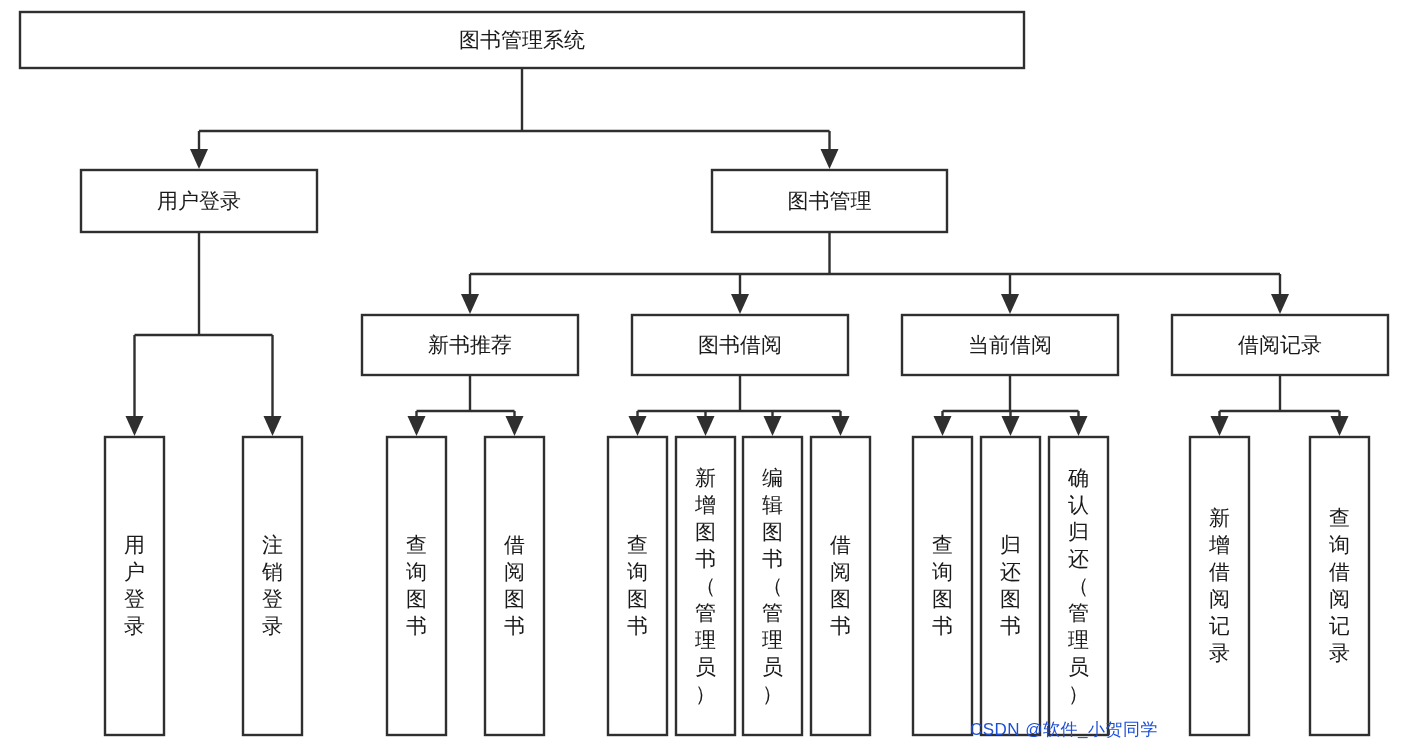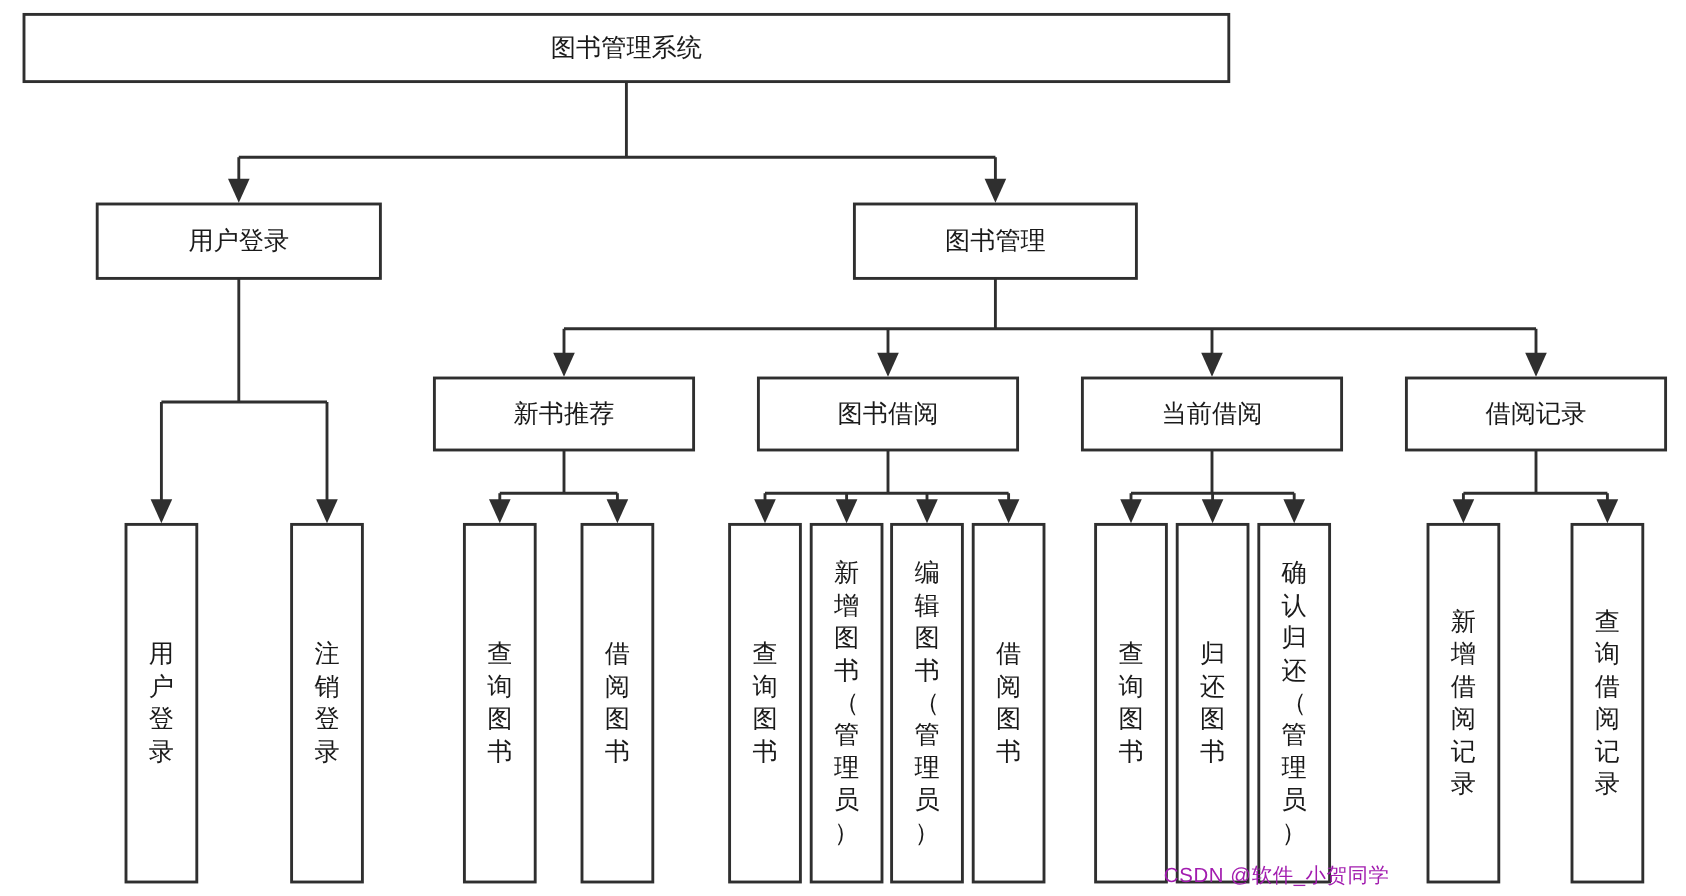--- a/index.html
+++ b/index.html
@@ -53,21 +53,21 @@
     font-size: 21px;
     fill: #1a1a1a;
     text-anchor: middle;
   }
   .watermark {
     position: absolute;
     right: 12px;
     bottom: 6px;
     font-family: "Liberation Sans", "DejaVu Sans", sans-serif;
     font-size: 17px;
-    color: #a21caf;
+    color: #1d4ed8;
     letter-spacing: 0.5px;
     white-space: nowrap;
     user-select: none;
   }
 </style>
 </head>
 <body>
 
 <div id="diagram-root">
   <svg class="diagram-canvas" id="svg-canvas" viewBox="0 0 1405 747" xmlns="http://www.w3.org/2000/svg">

